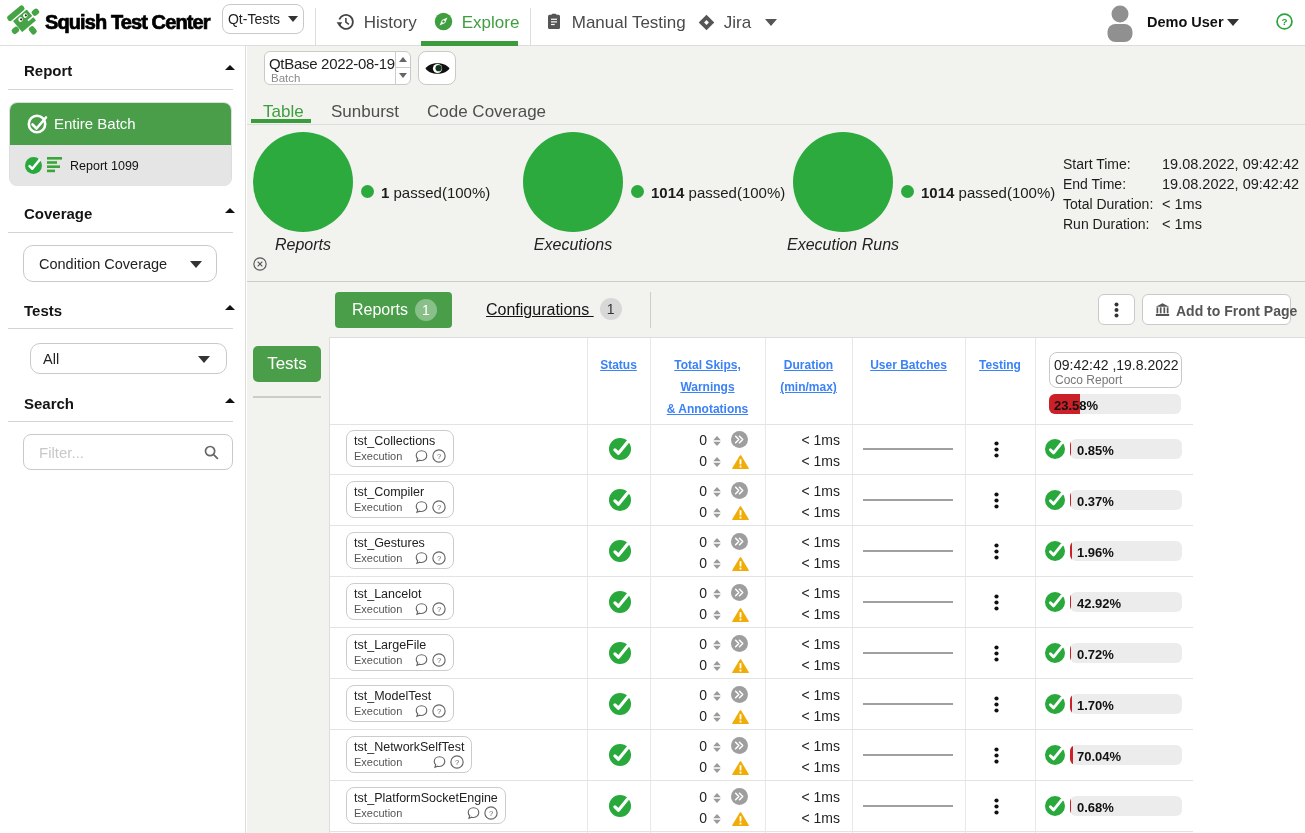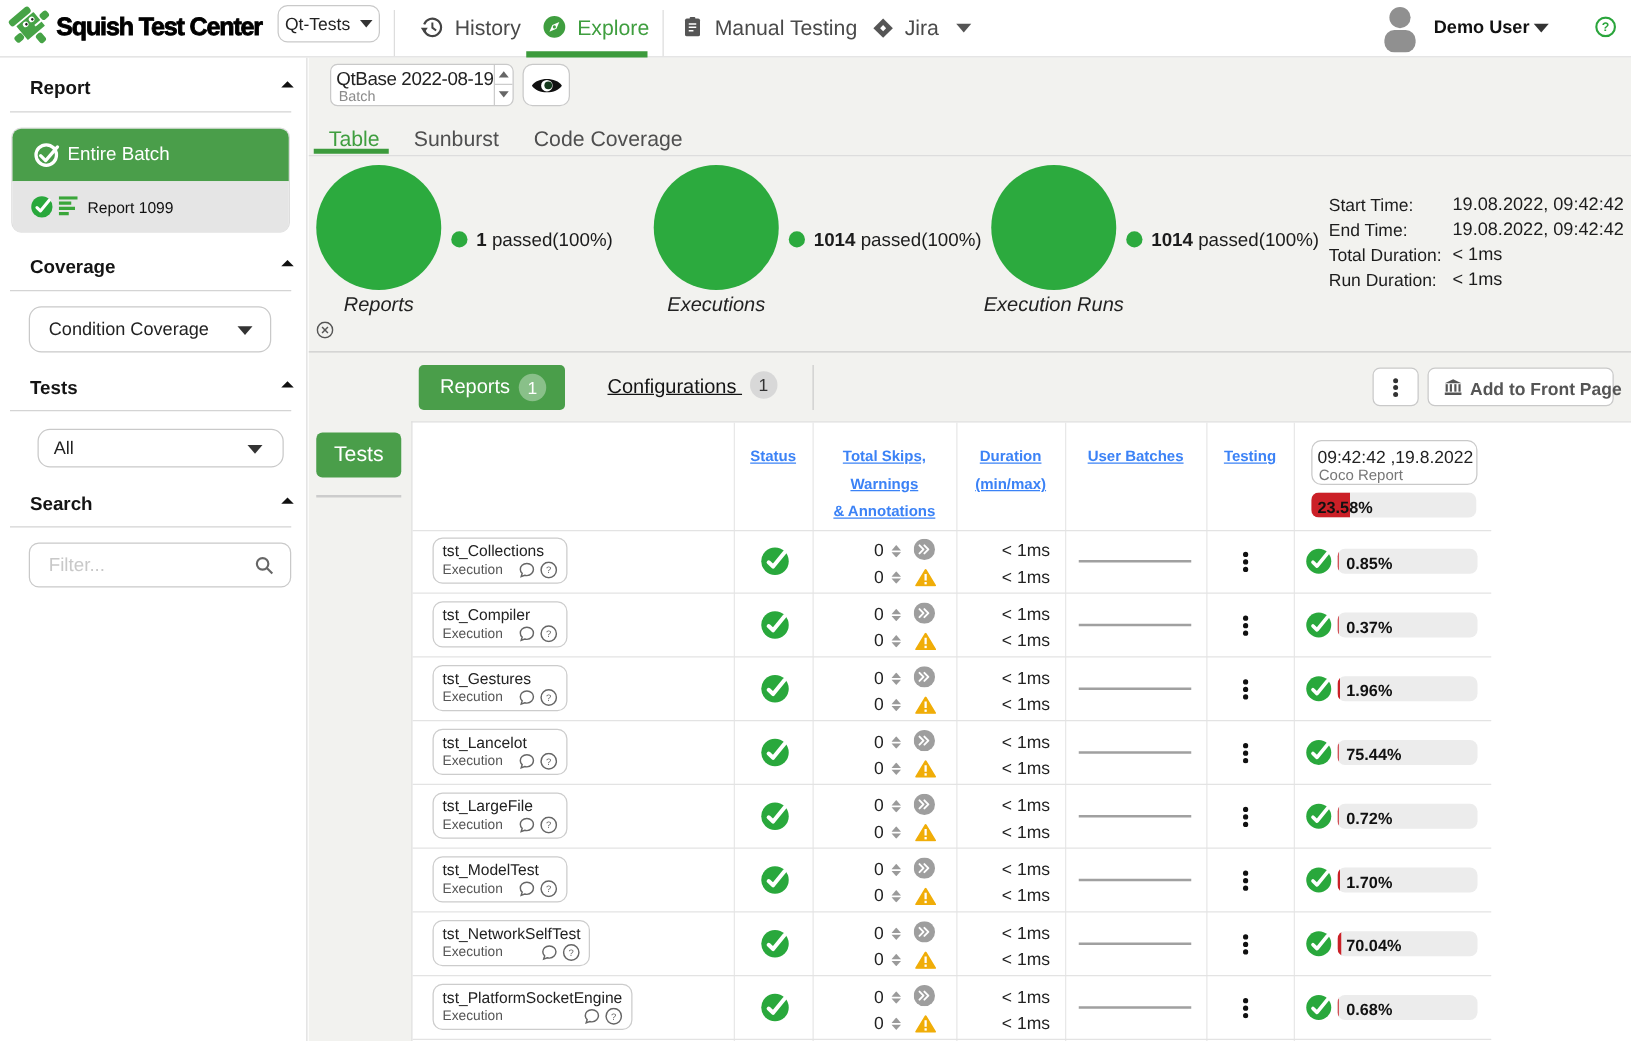--- a/index.html
+++ b/index.html
@@ -527,21 +527,21 @@
           <circle cx="2.5" cy="2.5" r="2.1"></circle>
           <circle cx="2.5" cy="8.5" r="2.1"></circle>
           <circle cx="2.5" cy="14.5" r="2.1"></circle>
         </svg>
         <svg style="position:absolute;left:715px;top:15px;overflow:visible" width="20" height="20" viewBox="0 0 26 26">
           <circle cx="13" cy="13" r="13" fill="#29a83c"></circle>
           <path d="M7 14 L11.2 18 L22 4.8" fill="none" stroke="#fff" stroke-width="3.8" stroke-linecap="round" stroke-linejoin="round"></path>
         </svg>
         <div class="pctbar">
           <div class="red" style="width:1.0px"></div>
-          <div class="pt">75.44%</div>
+          <div class="pt">42.92%</div>
         </div>
         <div class="hline" style="top:50px"></div>
       </div>
     <div class="row" style="top:290px">
         <div class="namebox">
           <div class="nm">tst_LargeFile</div>
           <div class="ex">
             <span>Execution</span>
             <span class="sp"></span>
             <svg width="15" height="14" viewBox="0 0 24 24" fill="none" stroke="#666" stroke-width="2">

